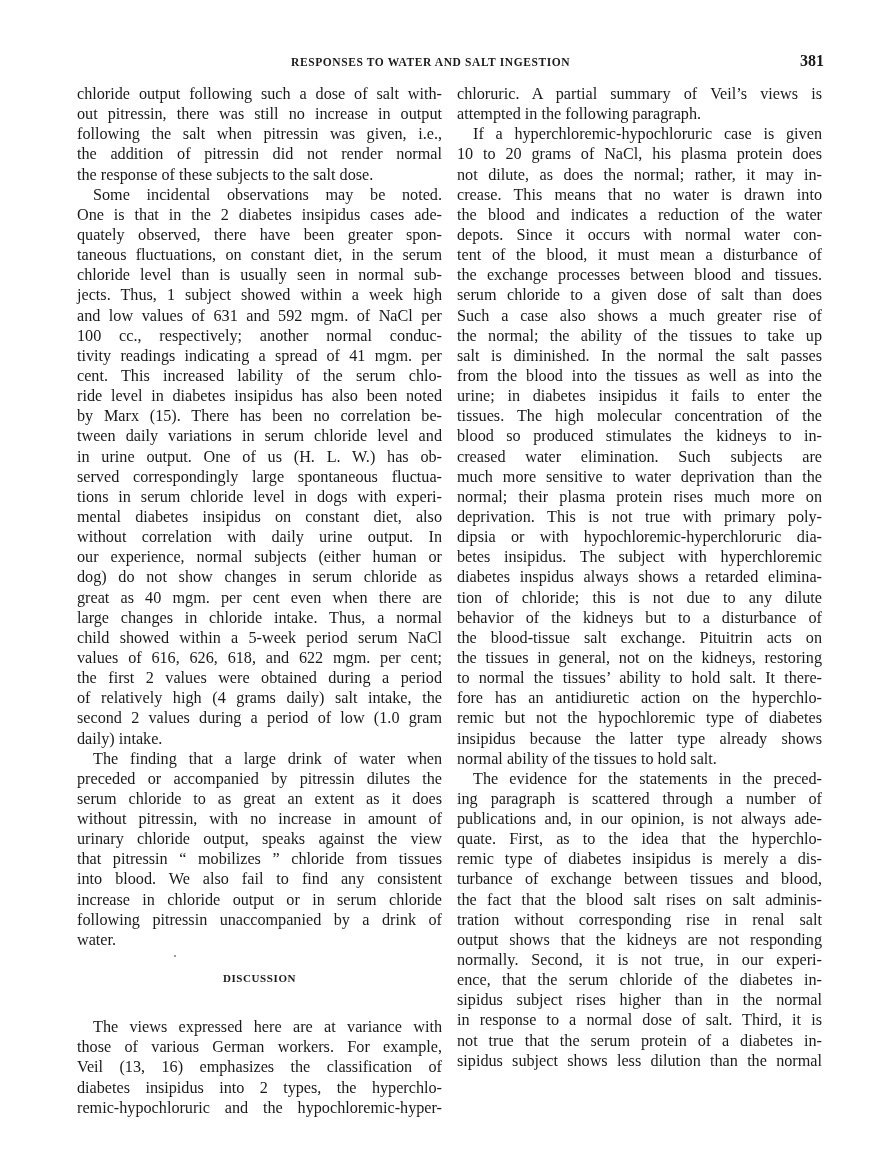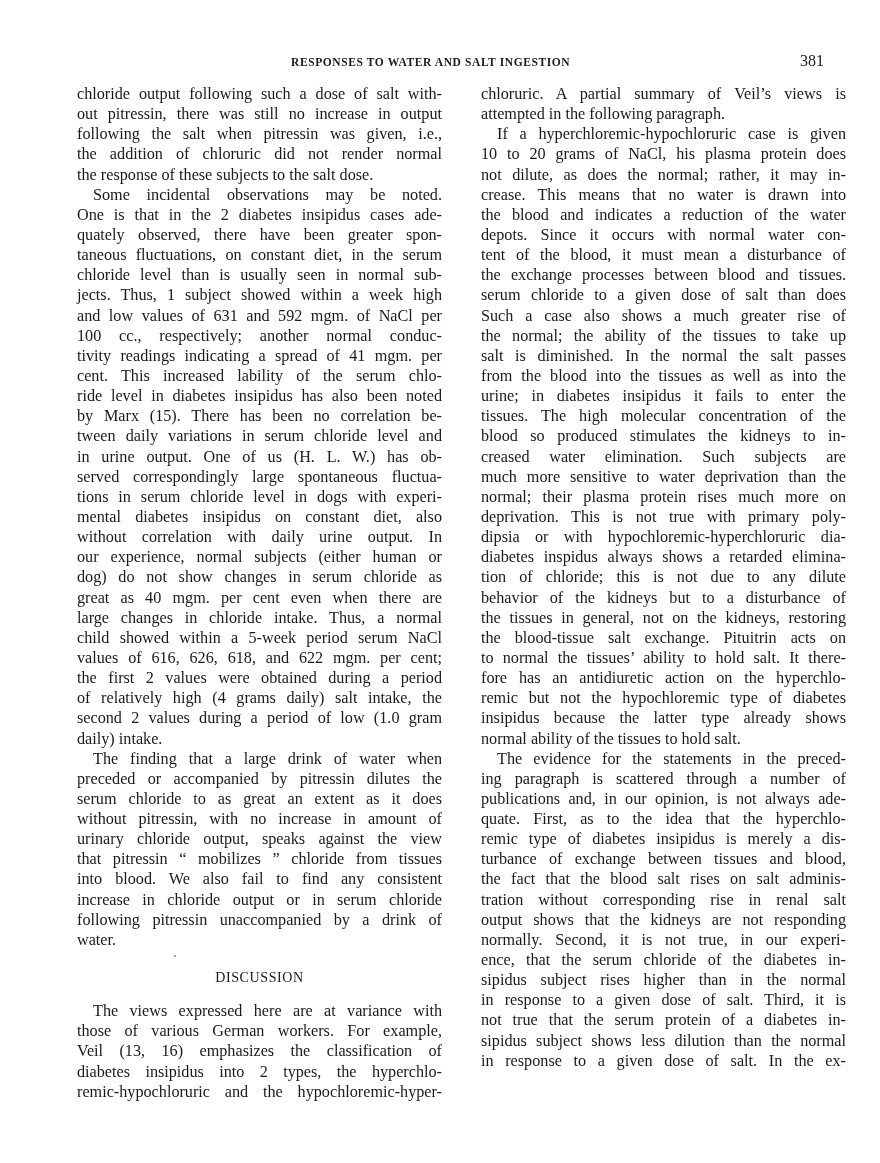--- a/index.html
+++ b/index.html
@@ -10,54 +10,54 @@
   }
   .running-head {
     position: absolute; top: 52px; left: 4px; width: 880px; height: 20px;
   }
   .running-title {
     position: absolute; left: 287px; top: 4px;
     font-size: 11.5px; letter-spacing: 0.6px; font-weight: bold;
   }
   .page-number {
     position: absolute; left: 796px; top: 0px;
-    font-size: 16px; font-weight: normal;
+    font-size: 16px; font-weight: bold;
   }
   .column {
     position: absolute; top: 84px; width: 365px;
     font-size: 16.2px; line-height: 20.15px;
   }
   .col-left { left: 77px; }
-  .col-right { left: 457px; margin-left: 24px; }
+  .col-right { left: 457px; }
   .line {
     display: block; height: 20.15px; white-space: nowrap;
     text-align: justify; text-align-last: justify;
   }
   .line.last { text-align-last: left; }
   .line.indent { padding-left: 16px; }
   .section-heading {
-    display: block; height: 20.15px; margin: 18px 0 13px 0;
-    text-align: center; font-size: 14px; letter-spacing: 0.6px; font-weight: normal;
+    display: block; height: 20.15px; margin: 18px 0 29px 0;
+    text-align: center; font-size: 11px; letter-spacing: 0.6px; font-weight: bold;
   }
   .speck { position: absolute; left: 174px; top: 955px; width: 2px; height: 2px; background: #777; border-radius: 1px; }
 </style>
 </head>
 <body>
 
 <div class="running-head">
   <span class="running-title">RESPONSES TO WATER AND SALT INGESTION</span>
   <span class="page-number">381</span>
 </div>
 
 <div class="column col-left">
   <div>
       <span class="line">chloride output following such a dose of salt with-</span>
       <span class="line">out pitressin, there was still no increase in output</span>
       <span class="line">following the salt when pitressin was given, i.e.,</span>
-      <span class="line">the addition of chloruric did not render normal</span>
+      <span class="line">the addition of pitressin did not render normal</span>
       <span class="line last">the response of these subjects to the salt dose.</span>
     </div>
   <div>
       <span class="line indent">Some incidental observations may be noted.</span>
       <span class="line">One is that in the 2 diabetes insipidus cases ade-</span>
       <span class="line">quately observed, there have been greater spon-</span>
       <span class="line">taneous fluctuations, on constant diet, in the serum</span>
       <span class="line">chloride level than is usually seen in normal sub-</span>
       <span class="line">jects.  Thus, 1 subject showed within a week high</span>
       <span class="line">and low values of 631 and 592 mgm. of NaCl per</span>
@@ -125,44 +125,44 @@
       <span class="line">salt is diminished.  In the normal the salt passes</span>
       <span class="line">from the blood into the tissues as well as into the</span>
       <span class="line">urine; in diabetes insipidus it fails to enter the</span>
       <span class="line">tissues.  The high molecular concentration of the</span>
       <span class="line">blood so produced stimulates the kidneys to in-</span>
       <span class="line">creased water elimination.  Such subjects are</span>
       <span class="line">much more sensitive to water deprivation than the</span>
       <span class="line">normal; their plasma protein rises much more on</span>
       <span class="line">deprivation.  This is not true with primary poly-</span>
       <span class="line">dipsia or with hypochloremic-hyperchloruric dia-</span>
+      <span class="line">betes insipidus.  The subject with hyperchloremic</span>
       <span class="line">diabetes inspidus always shows a retarded elimina-</span>
       <span class="line">tion of chloride; this is not due to any dilute</span>
       <span class="line">behavior of the kidneys but to a disturbance of</span>
+      <span class="line">the blood-tissue salt exchange.  Pituitrin acts on</span>
       <span class="line">the tissues in general, not on the kidneys, restoring</span>
-      <span class="line">the blood-tissue salt exchange.  Pituitrin acts on</span>
       <span class="line">to normal the tissues’ ability to hold salt.  It there-</span>
       <span class="line">fore has an antidiuretic action on the hyperchlo-</span>
       <span class="line">remic but not the hypochloremic type of diabetes</span>
       <span class="line">insipidus because the latter type already shows</span>
       <span class="line last">normal ability of the tissues to hold salt.</span>
     </div>
   <div>
       <span class="line indent">The evidence for the statements in the preced-</span>
       <span class="line">ing paragraph is scattered through a number of</span>
       <span class="line">publications and, in our opinion, is not always ade-</span>
       <span class="line">quate.  First, as to the idea that the hyperchlo-</span>
       <span class="line">remic type of diabetes insipidus is merely a dis-</span>
       <span class="line">turbance of exchange between tissues and blood,</span>
       <span class="line">the fact that the blood salt rises on salt adminis-</span>
       <span class="line">tration without corresponding rise in renal salt</span>
       <span class="line">output shows that the kidneys are not responding</span>
       <span class="line">normally.  Second, it is not true, in our experi-</span>
       <span class="line">ence, that the serum chloride of the diabetes in-</span>
       <span class="line">sipidus subject rises higher than in the normal</span>
-      <span class="line">in response to a given dose of salt.  Third, it is</span>
+      <span class="line">in response to a normal dose of salt.  Third, it is</span>
       <span class="line">not true that the serum protein of a diabetes in-</span>
       <span class="line">sipidus subject shows less dilution than the normal</span>
-      <span class="line">in response to a given dose of salt.  In the ex-</span>
     </div>
 </div>
 
 <div class="speck"></div>
 
 </body></html>

